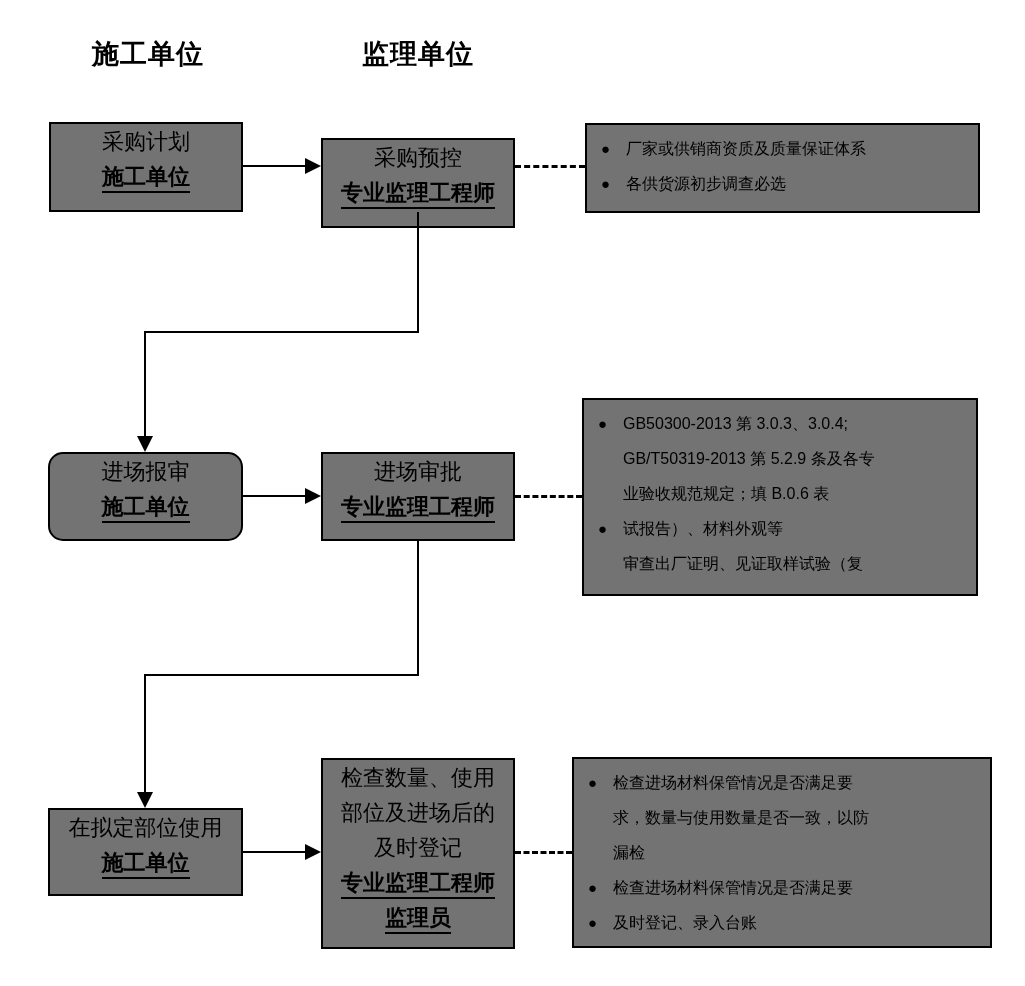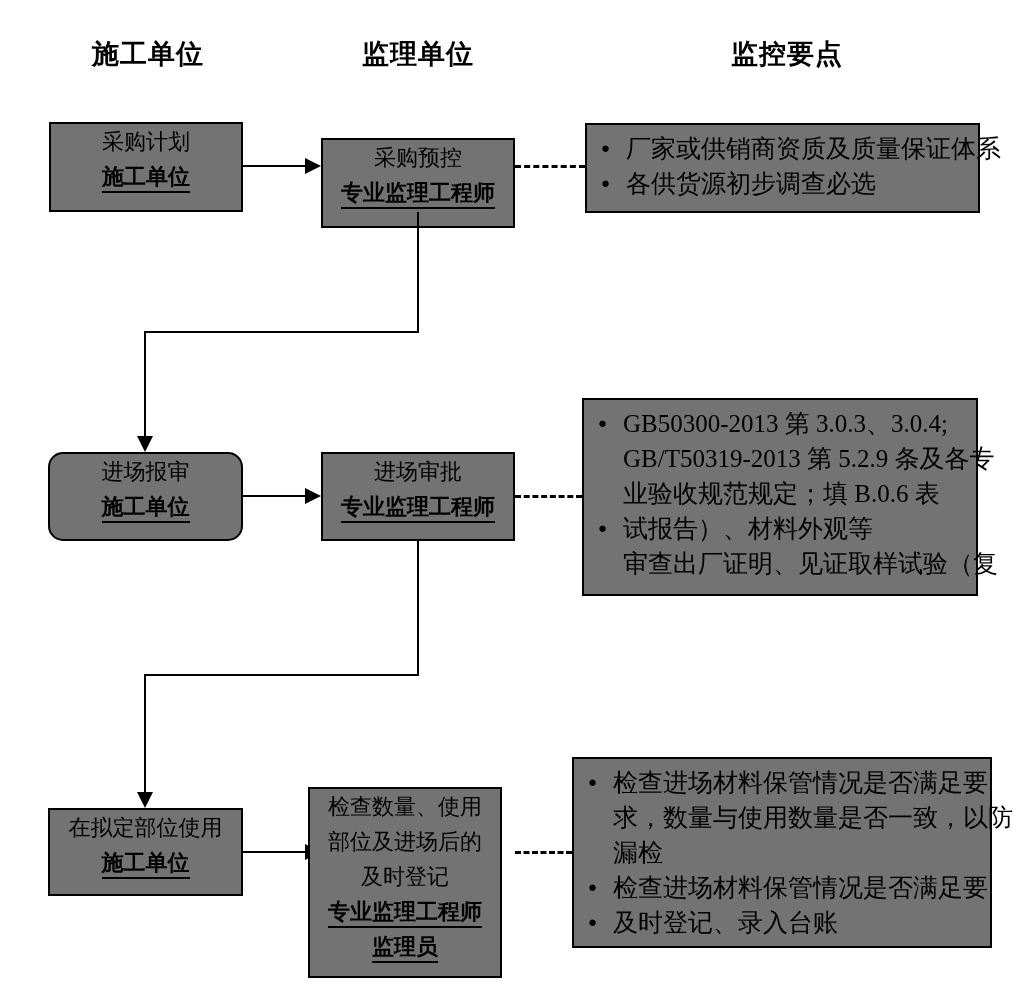--- a/index.html
+++ b/index.html
@@ -1,21 +1,21 @@
 <!DOCTYPE html>
 <html><head>
 <meta charset="utf-8">
 <style>
   html, body { margin: 0; padding: 0; background: #ffffff; }
   #canvas {
     position: relative;
     width: 1025px;
     height: 986px;
     background: #ffffff;
-    font-family: Liberation Serif, serif;
+    font-family: Liberation Sans, sans-serif;
     color: #000000;
   }
   .col-header {
     position: absolute;
     width: 220px;
     text-align: center;
     font-size: 27px;
     font-weight: 700;
     letter-spacing: 1px;
   }
@@ -54,21 +54,21 @@
   .bullet { display: flex; }
   .glyph {
     flex: 0 0 auto;
     width: 25px;
     font-size: 15px;
     line-height: 35px;
   }
   .blines { flex: 1 1 auto; }
   .bline {
     display: block;
-    font-size: 25px;
+    font-size: 16px;
     line-height: 35px;
     white-space: nowrap;
   }
   .hline, .vline { position: absolute; background: #000000; }
   .dash { position: absolute; border-top: 3px dashed #000000; height: 0; }
   .arrow-right {
     position: absolute; width: 0; height: 0;
     border-top: 8px solid transparent;
     border-bottom: 8px solid transparent;
     border-left: 16px solid #000000;
@@ -80,21 +80,20 @@
     border-top: 16px solid #000000;
   }
 </style>
 </head>
 <body>
 
 <div id="canvas">
 
   <div class="col-header" style="left:38px; top:36px;">施工单位</div>
   <div class="col-header" style="left:308px; top:36px;">监理单位</div>
-  <div class="col-header" style="left:677px; top:36px;">监控要点</div>
 
   <div class="box" style="left:49px; top:122px; width:194px; height:90px;">
     <div class="box-line">采购计划</div>
     <div class="box-role">
       <span class="ul">施工单位</span>
     </div>
   </div>
 
   <div class="hline" style="left:243px; top:165px; width:64px; height:2px;"></div>
   <div class="arrow-right" style="left:305px; top:158px;"></div>
@@ -177,21 +176,21 @@
   <div class="box" style="left:48px; top:808px; width:195px; height:88px;">
     <div class="box-line">在拟定部位使用</div>
     <div class="box-role">
       <span class="ul">施工单位</span>
     </div>
   </div>
 
   <div class="hline" style="left:243px; top:851px; width:64px; height:2px;"></div>
   <div class="arrow-right" style="left:305px; top:844px;"></div>
 
-  <div class="box" style="left:308px; top:758px; width:194px; height:191px;margin-top:29px;">
+  <div class="box" style="left:321px; top:758px; width:194px; height:191px;">
     <div class="box-line">检查数量、使用</div>
     <div class="box-line">部位及进场后的</div>
     <div class="box-line">及时登记</div>
     <div class="box-role">
       <span class="ul">专业监理工程师</span>
     </div>
     <div class="box-role">
       <span class="ul">监理员</span>
     </div>
   </div>

